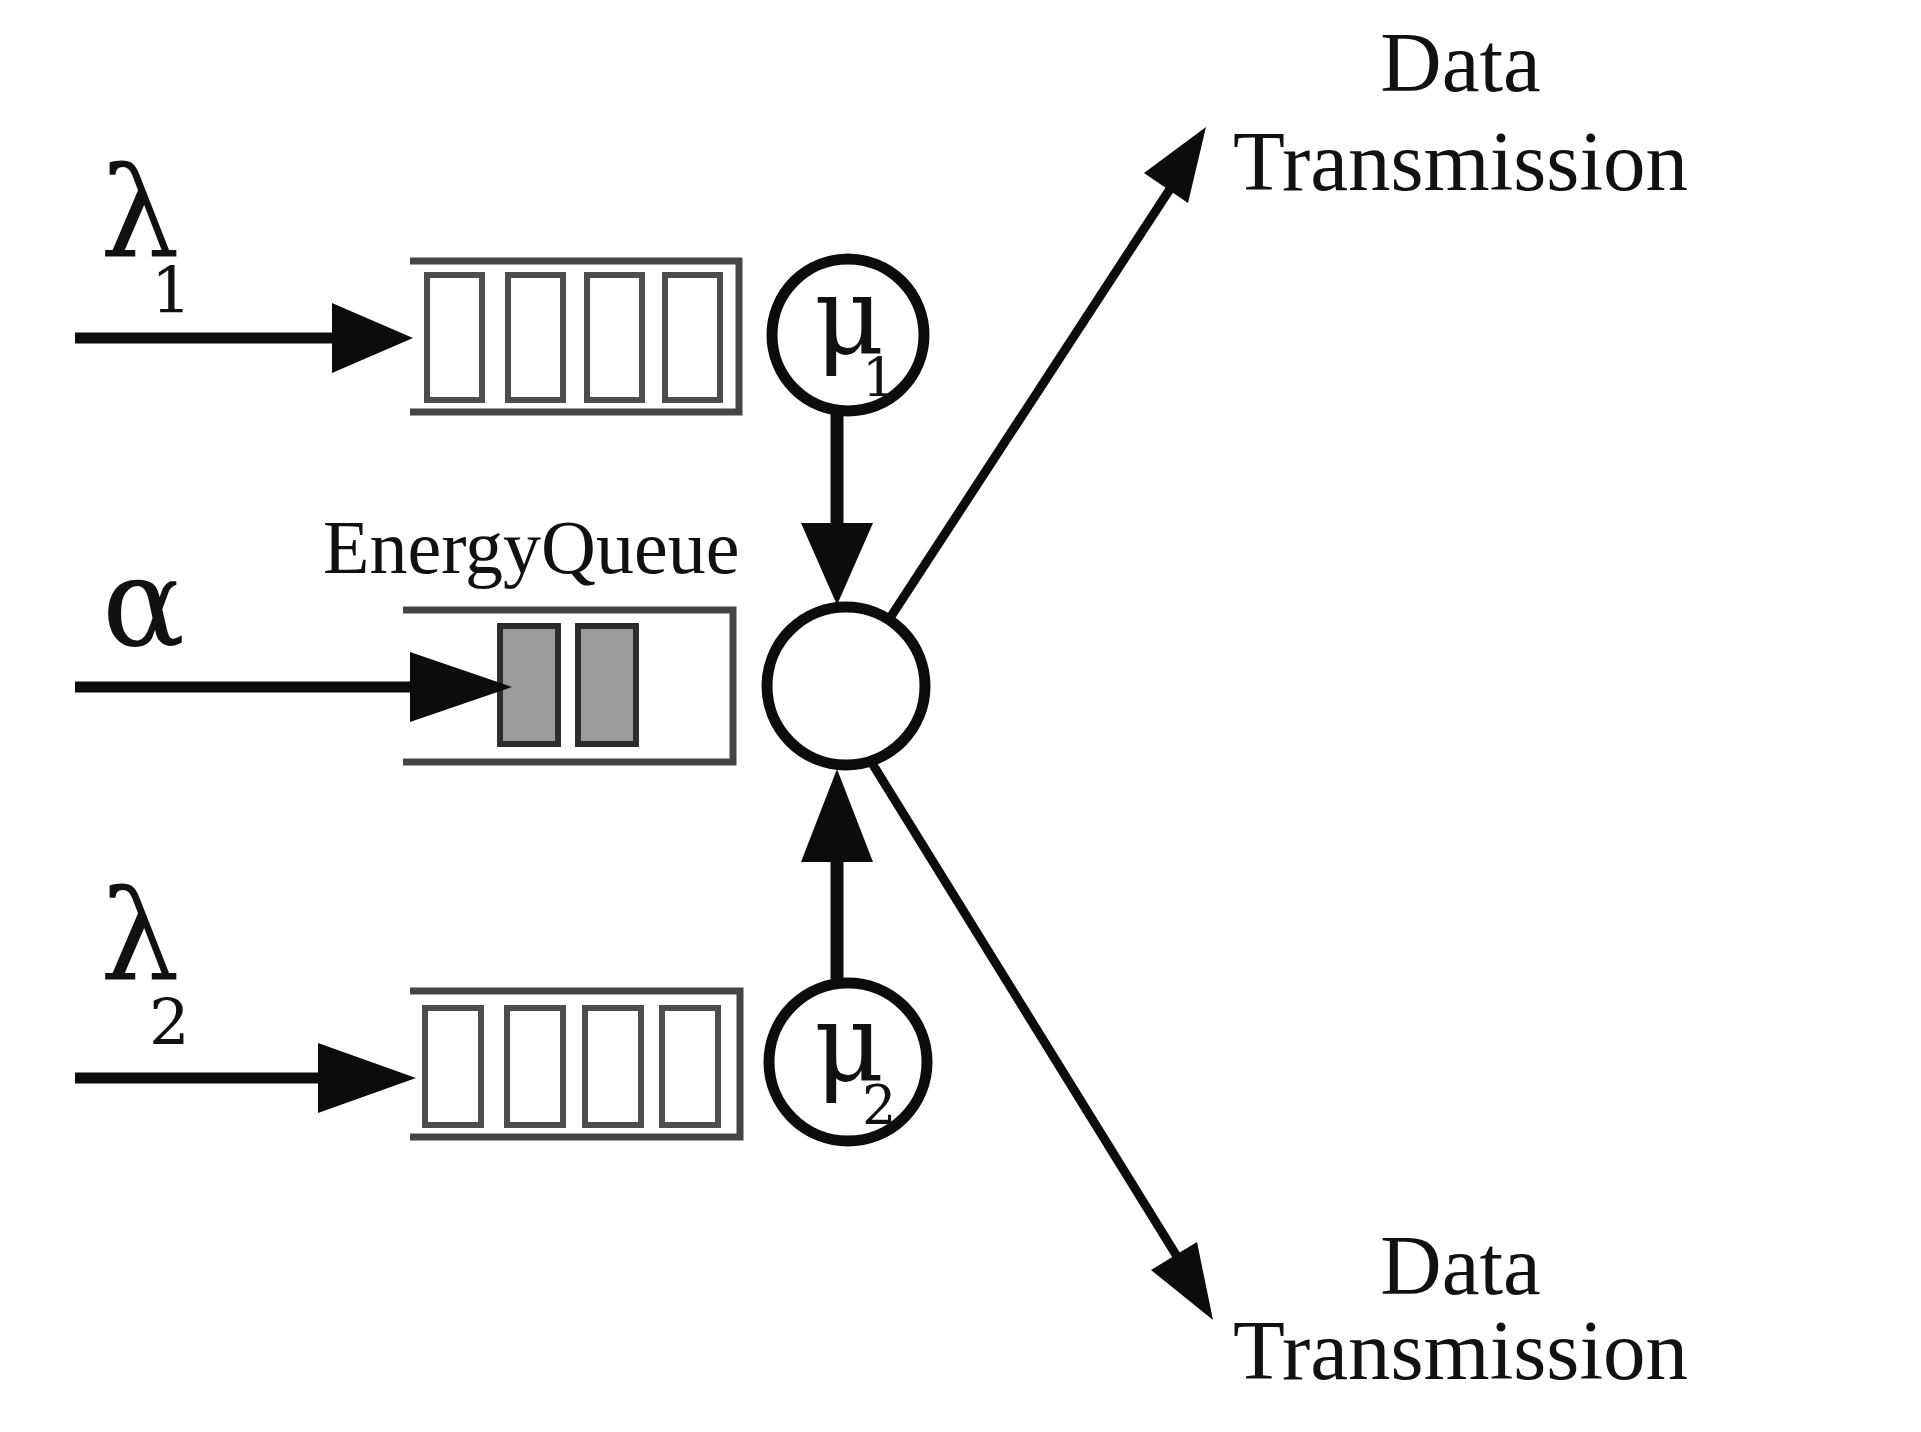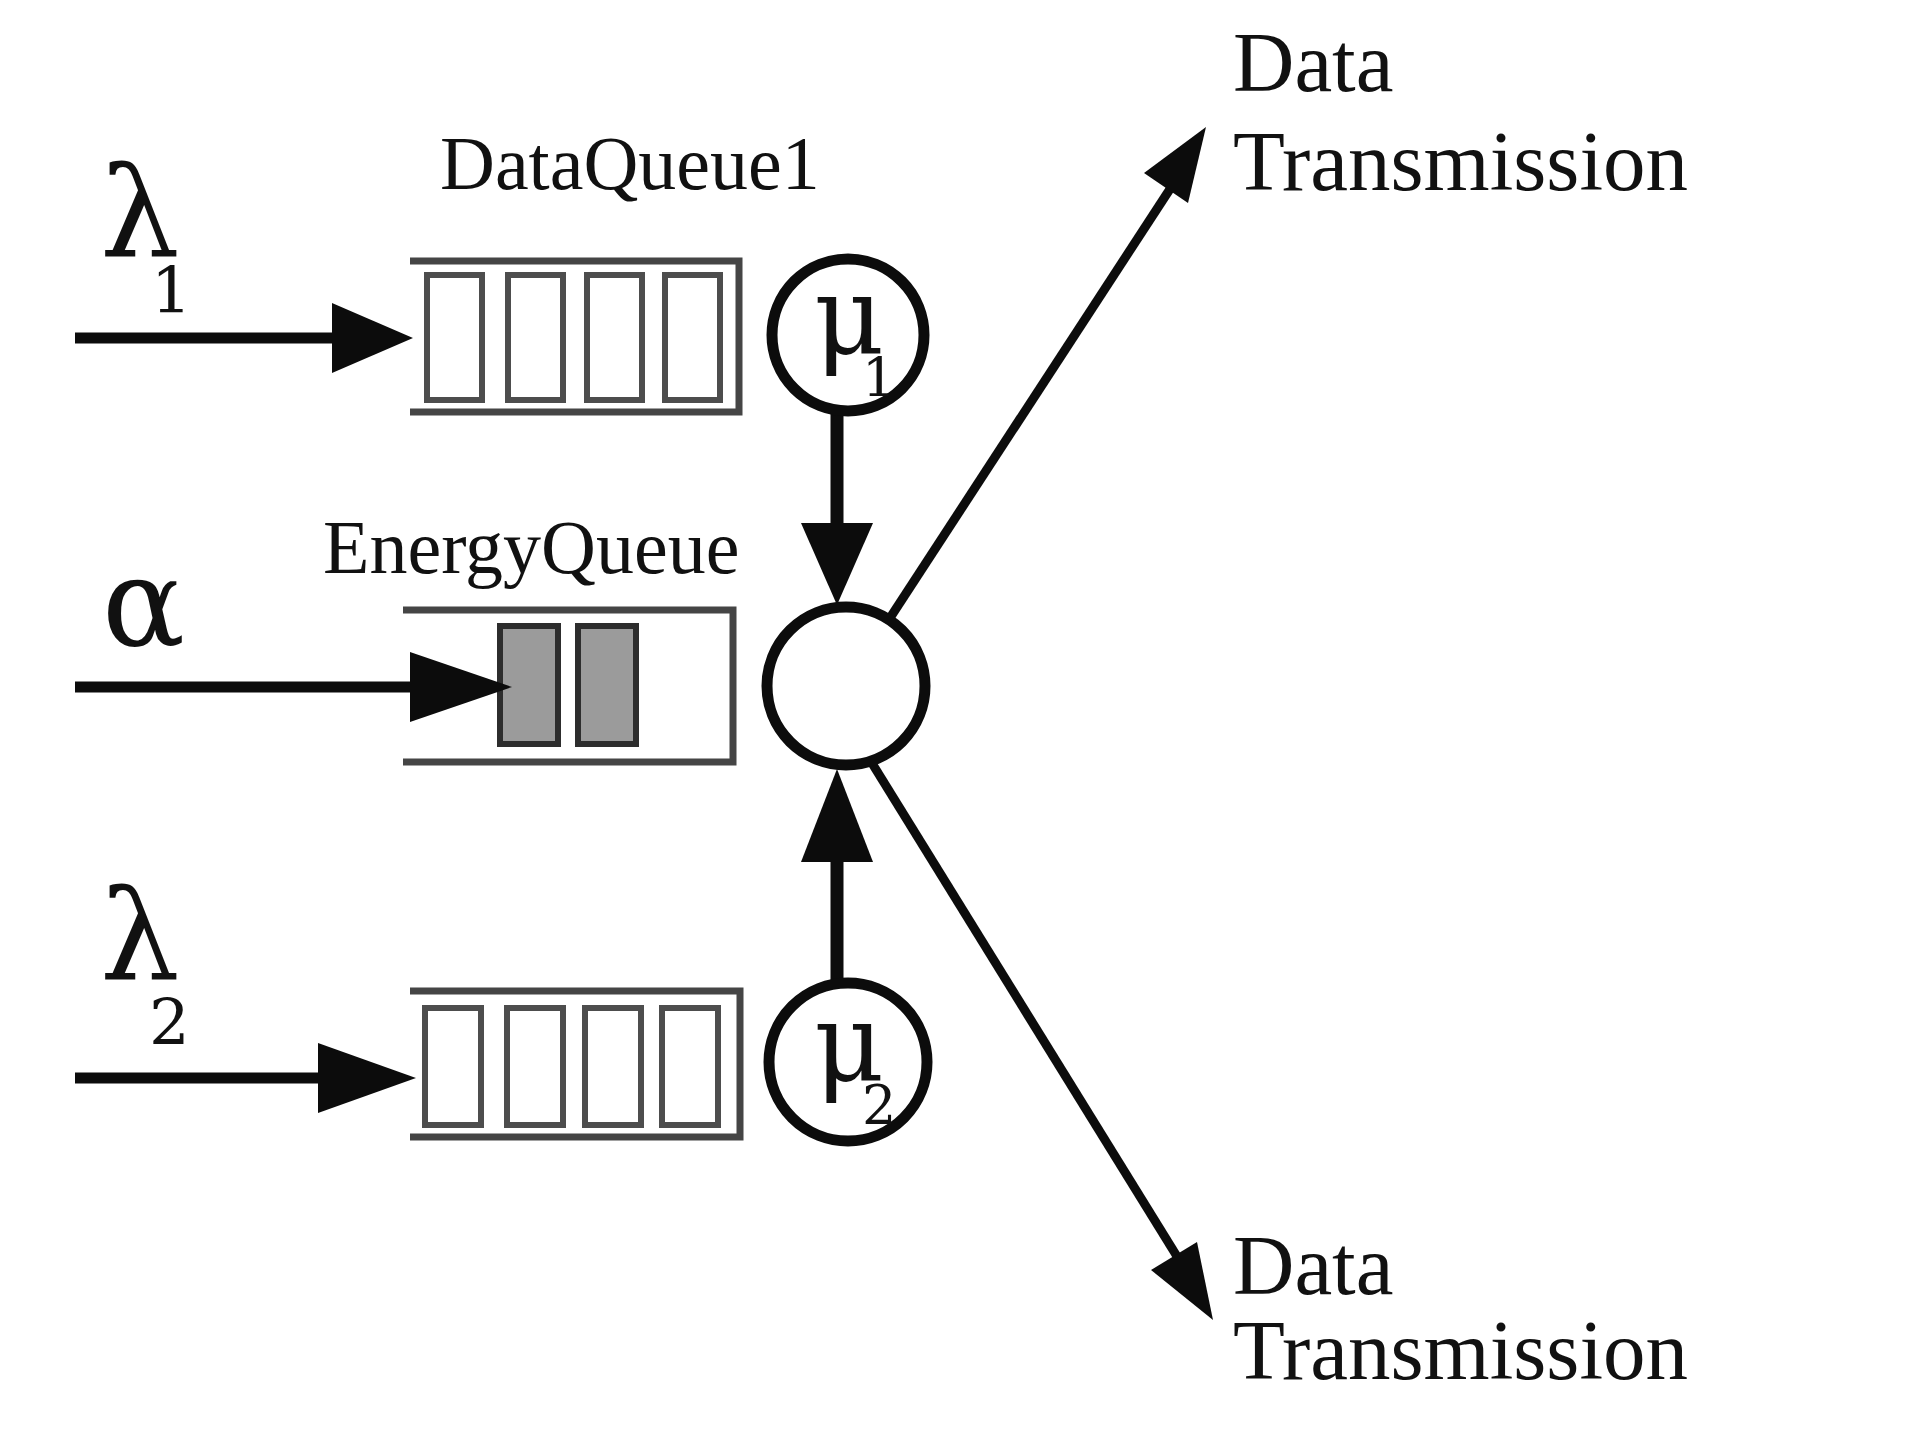--- a/index.html
+++ b/index.html
@@ -7,21 +7,21 @@
     position:relative;
     width:1921px;height:1432px;
     background:#ffffff;
     overflow:hidden;
     font-family:"Liberation Serif", serif;
     color:#111111;
   }
   #shapes{position:absolute;left:0;top:0;}
   .lbl{position:absolute;white-space:nowrap;line-height:1;}
   .queue-label{font-size:76px;}
-  .trans-label{font-size:85px;}
+  .trans-label{font-size:85px;text-align:center;}
   .trans-label .tline{display:block;}
   .greek{font-family:"DejaVu Serif","Liberation Serif",serif;}
   .glyph-big{font-size:126px;}
   .glyph-alpha{font-size:123px;}
   .glyph-mu{font-size:108px;}
   .sub-big{font-size:64px;}
   .sub-mu{font-size:54px;}
 </style>
 </head>
 <body>
@@ -89,21 +89,20 @@
   </svg>
 
   <span class="lbl greek glyph-big" style="left:100px;top:150px;">λ</span>
   <span class="lbl greek sub-big" style="left:151px;top:259px;">1</span>
 
   <span class="lbl greek glyph-alpha" style="left:102px;top:542px;">α</span>
 
   <span class="lbl greek glyph-big" style="left:100px;top:873px;">λ</span>
   <span class="lbl greek sub-big" style="left:149px;top:991px;">2</span>
 
-  <span class="lbl queue-label" style="left:440px;top:125px;">DataQueue1</span>
   <span class="lbl queue-label" style="left:323px;top:509px;">EnergyQueue</span>
 
   <span class="lbl greek glyph-mu" style="left:814px;top:262px;">μ</span>
   <span class="lbl greek sub-mu" style="left:862px;top:352px;">1</span>
 
   <span class="lbl greek glyph-mu" style="left:814px;top:989px;">μ</span>
   <span class="lbl greek sub-mu" style="left:862px;top:1079px;">2</span>
 
   <div class="lbl trans-label" style="left:1233px;top:13px;line-height:99px;">
     <span class="tline">Data</span>

